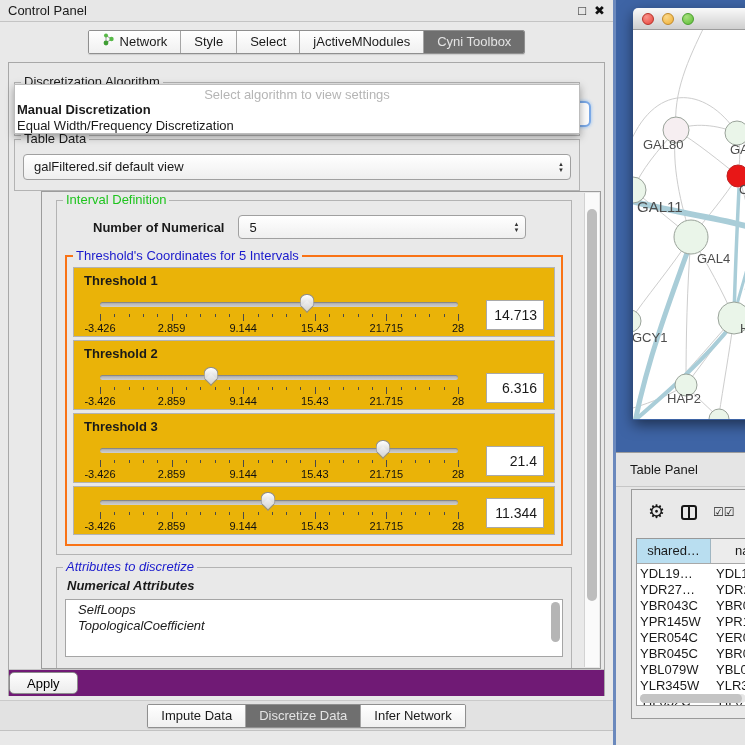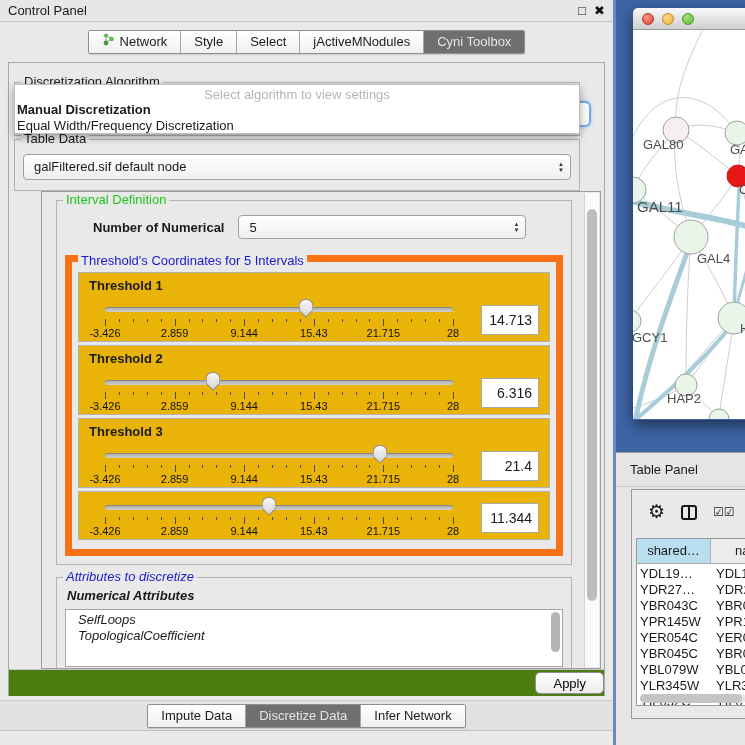--- a/index.html
+++ b/index.html
@@ -50,21 +50,21 @@
     border-left:1px solid #d2d2d2;}
   .vthumb{position:absolute;left:2px;top:16px;width:10px;height:392px;background:#bdbdbd;border-radius:6px;}
 
   .interval-group{margin:8px 28px 0 14px;padding:12px 8px 8px;}
   .ni-row{display:flex;align-items:center;margin:2px 0 6px 28px;}
   .ni-label{font-weight:bold;margin-right:14px;}
   .spinner{display:flex;align-items:center;width:288px;height:24px;border:1px solid #a0a0a0;
     border-radius:4px;background:linear-gradient(#ffffff,#efefef);}
   .spinner .val{flex:1;padding-left:10px;}
 
-  .th-group{margin-top:16px;padding:10px 6px 6px;border:7px solid #f97316;position:relative;}
+  .th-group{margin-top:16px;padding:10px 6px 6px;border:2px solid #f97316;position:relative;}
   .t-row{border:1px solid #b3b3b3;background:#eab308;padding:5px 10px 0;margin-bottom:3px;}
   .t-label{font-weight:bold;margin-bottom:6px;}
   .t-body{display:flex;align-items:center;}
   .slider-wrap{flex:1;position:relative;height:42px;margin:0 20px 0 16px;}
   .track{position:absolute;left:0;right:0;top:8px;height:5px;border-radius:3px;
     background:linear-gradient(#ababab,#cfcfcf);box-shadow:inset 0 1px 1px rgba(0,0,0,.25);}
   .thumb{position:absolute;top:0;width:15px;height:12px;transform:translateX(-50%);z-index:2;
     background:linear-gradient(#ffffff,#d6d6d6);border:1px solid #8e8e8e;border-bottom:none;
     border-radius:7px 7px 2px 2px;}
   .thumb::after{content:"";position:absolute;left:2px;top:7px;width:8px;height:8px;
@@ -79,22 +79,22 @@
   .t-value{width:58px;height:30px;background:#fff;border:1px solid #a9a9a9;font-size:14px;
     text-align:right;padding-right:6px;line-height:28px;margin-left:8px;}
 
   .attrs-group{margin:12px 28px 0 14px;padding:10px 8px 12px;font-style:italic;}
   .attrs-label{font-weight:bold;margin:0 0 6px 2px;}
   .attr-list{position:relative;border:1px solid #a5a5a5;background:#fff;height:58px;
     overflow:hidden;padding:2px 14px 0 12px;line-height:16px;}
   .list-scroll{position:absolute;right:2px;top:2px;width:9px;height:52px;}
   .list-thumb{width:9px;height:40px;background:#b5b5b5;border-radius:5px;}
 
-  .apply-bar{position:absolute;left:0;right:0;top:606px;height:27px;background:#4d7c0f;
-    border-top:1px solid #c6c6c6;display:flex;align-items:center;justify-content:flex-end;}
+  .apply-bar{position:absolute;left:0;right:0;top:606px;height:27px;background:#701a75;
+    border-top:1px solid #c6c6c6;display:flex;align-items:center;justify-content:flex-start;}
   .apply-btn{height:22px;padding:0 17px;font-size:13px;border:1px solid #8d8d8d;border-radius:5px;
     background:linear-gradient(#fefefe,#ececec);font-family:inherit;}
 
   .cp-bottombar{position:absolute;left:0;top:700px;width:613px;height:31px;background:#e2e2e2;
     border-top:1px solid #cacaca;border-bottom:1px solid #c2c2c2;display:flex;
     align-items:center;justify-content:center;}
 
   
   .desktop{position:absolute;left:613px;top:0;width:132px;height:745px;background:#3e64a5;
     border-left:3px solid #6b89bd;overflow:hidden;}
@@ -188,21 +188,21 @@
         <div class="popup-hint">Select algorithm to view settings</div>
         <div id="popup-items">
             <div class="popup-item bold">Manual Discretization</div>
             <div class="popup-item">Equal Width/Frequency Discretization</div>
           </div>
       </div>
 
       <div class="group td-group">
         <div class="legend">Table Data</div>
         <div class="combo">
-          <div class="val">galFiltered.sif default node</div>
+          <div class="val">galFiltered.sif default view</div>
           <div class="stepper">
             <span>▲</span>
               <span>▼</span>
           </div>
         </div>
       </div>
 
       <div class="scrollpane">
         <div class="group interval-group">
           <div class="legend green">Interval Definition</div>

